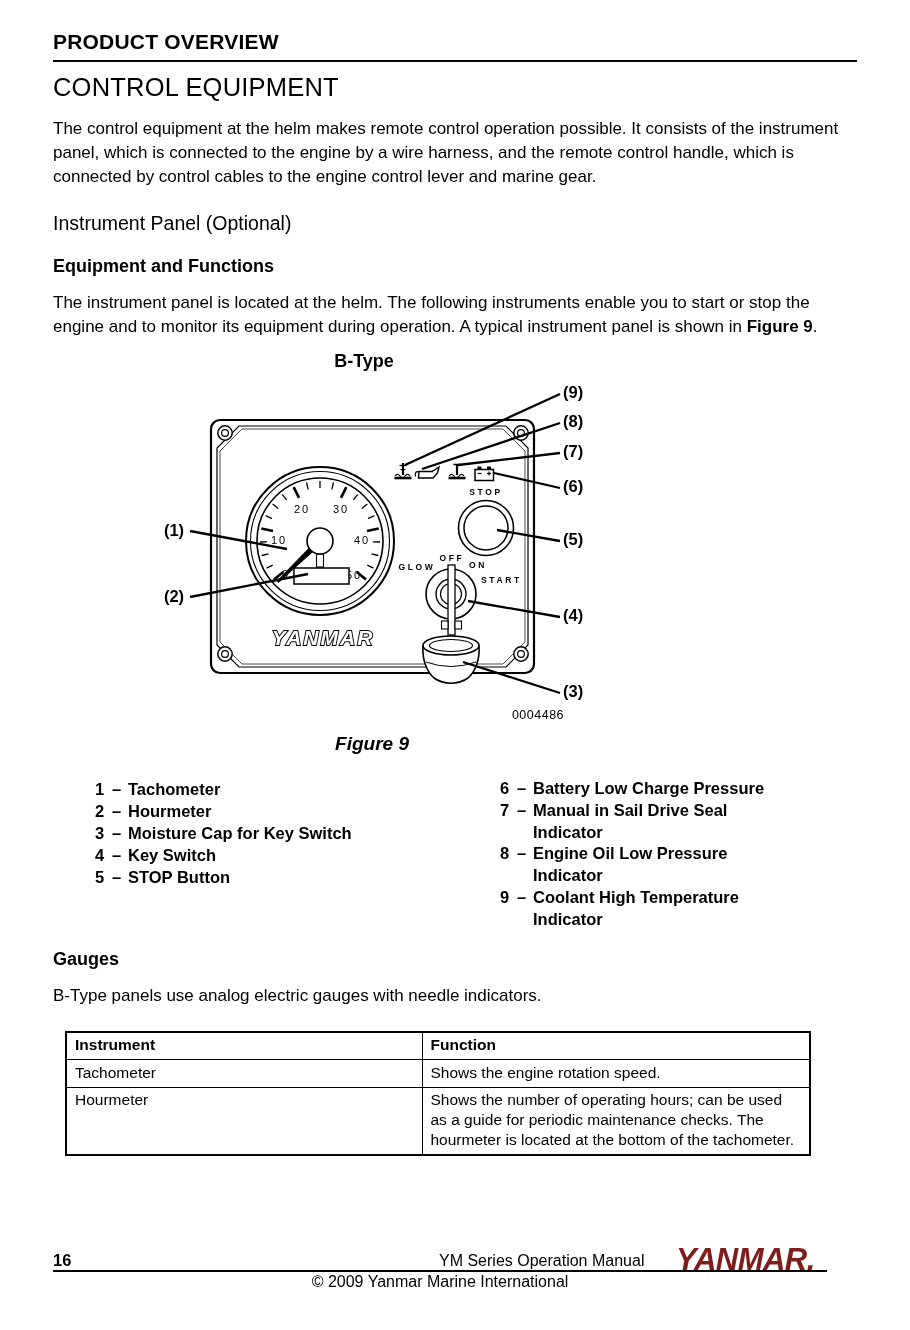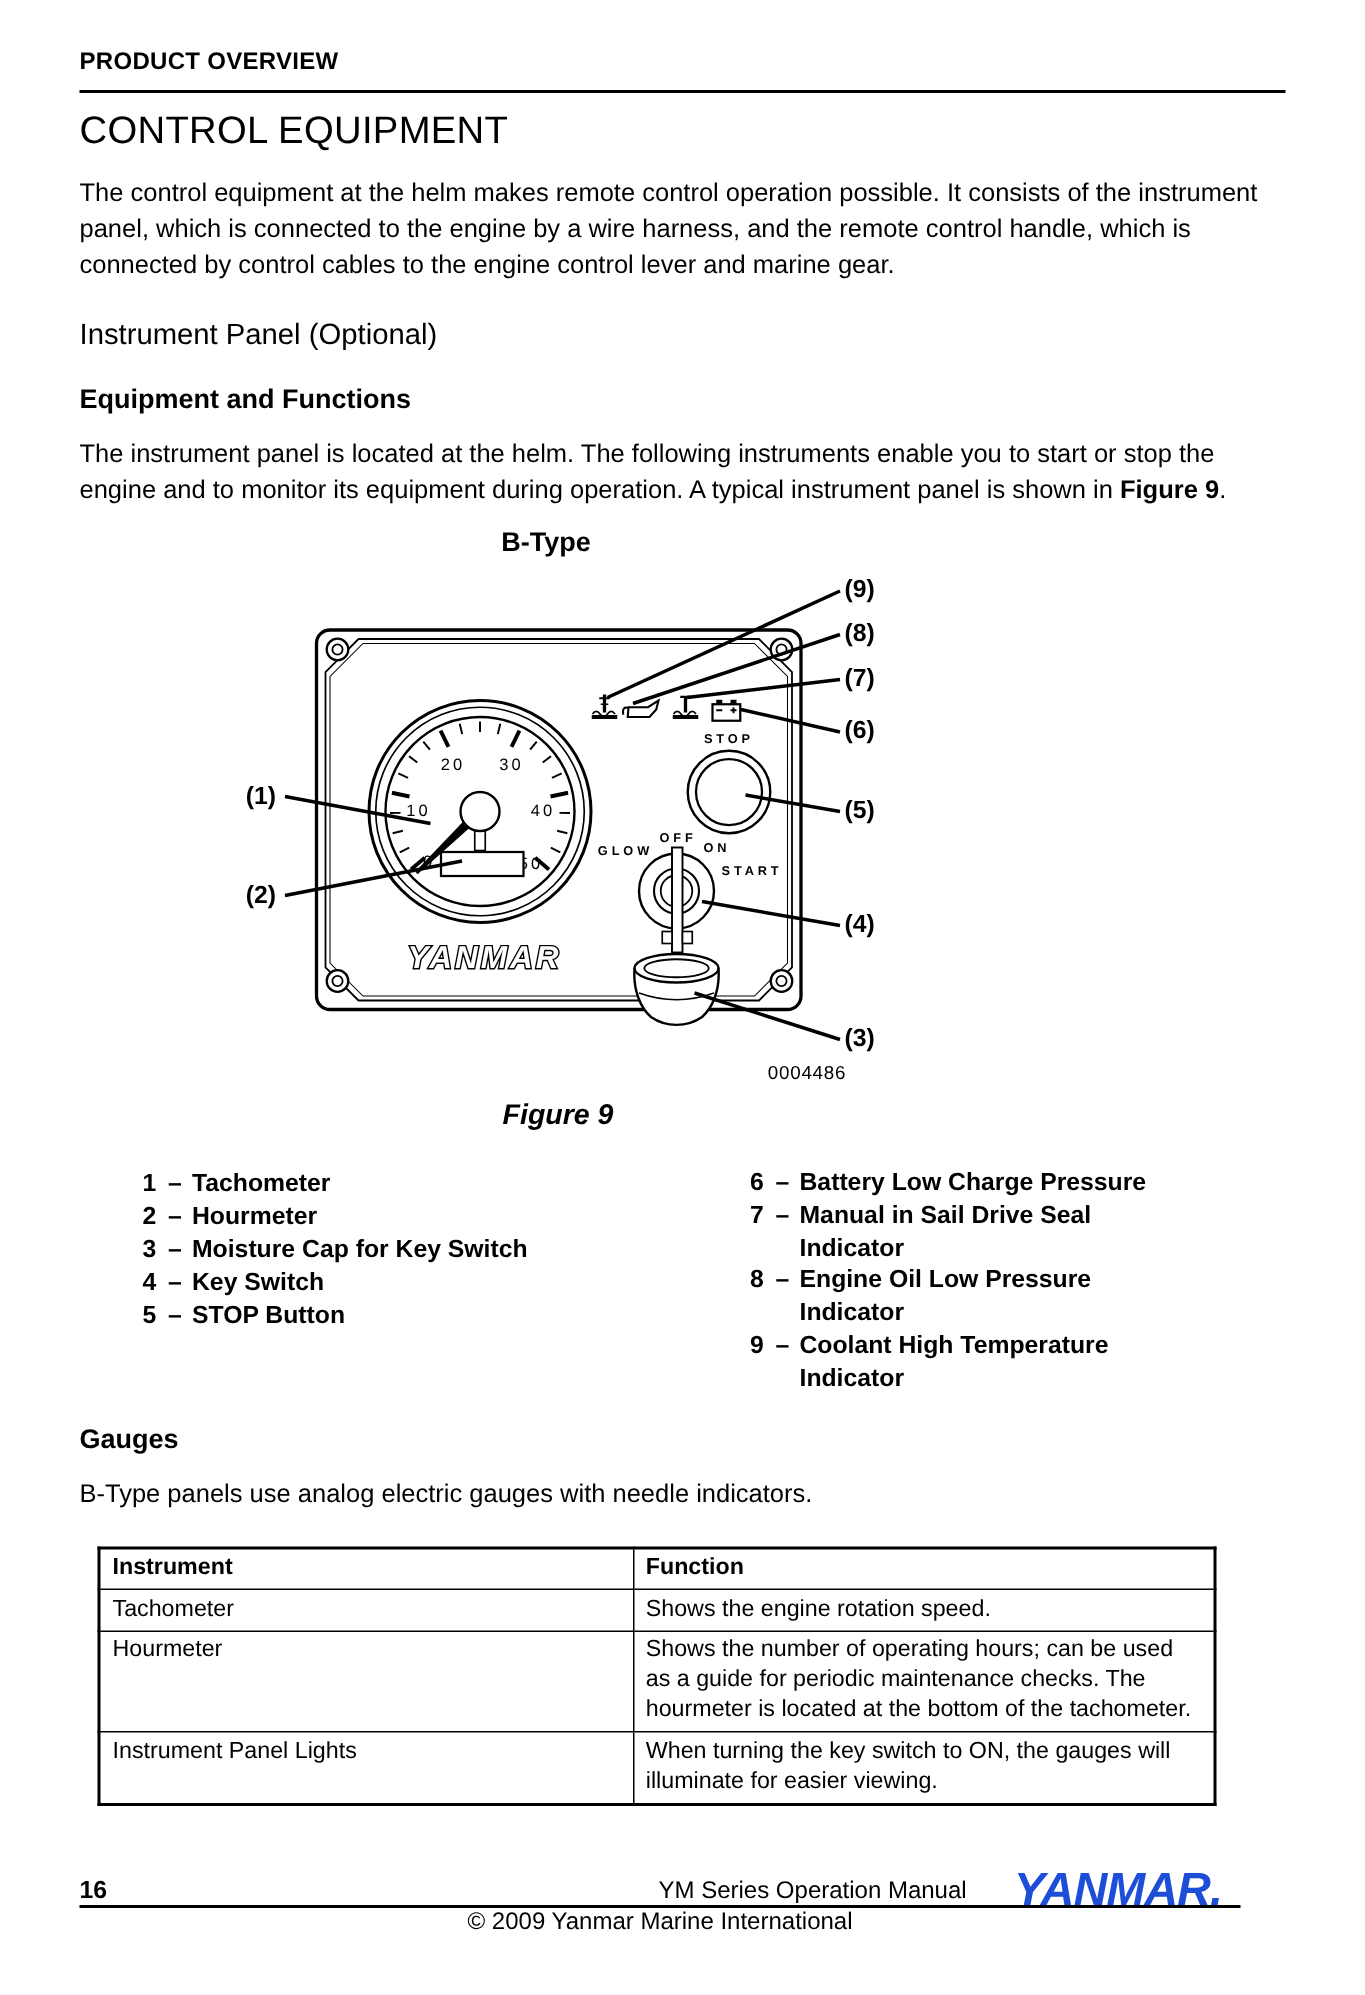--- a/index.html
+++ b/index.html
@@ -3,21 +3,21 @@
 <meta charset="utf-8">
 <style>
   * { margin:0; padding:0; box-sizing:border-box; }
   html,body { background:#fff; }
   body {
     width:910px; height:1330px; position:relative; overflow:hidden;
     font-family:"Liberation Sans", sans-serif; color:#000;
   }
   .content { padding:32px 53px 0 53px; }
 
-  .kicker { font-size:16px; line-height:19px; font-weight:bold; letter-spacing:.2px; }
+  .kicker { font-size:21px; line-height:19px; font-weight:bold; letter-spacing:.2px; }
   .rule1 { margin-top:9px; border-top:2.4px solid #000; }
   h1.title { margin-top:11px; font-size:25.5px; line-height:29px; font-weight:normal; letter-spacing:.2px; }
   p.body { margin-top:15px; font-size:17px; line-height:24.2px; width:808px; }
   h2.sec { margin-top:22px; font-size:19.5px; line-height:22px; font-weight:normal; }
   h3.sub { margin-top:22px; font-size:18px; line-height:20px; font-weight:bold; }
   .b { font-weight:bold; }
 
   .figure-block { margin-top:13px; width:460px; margin-left:103px; text-align:center; }
   .figure-type { font-size:18px; line-height:18px; font-weight:bold; transform:translateX(-22px); }
   .figure-block svg { display:block; margin-top:3px; }
@@ -49,21 +49,21 @@
     font-size:15.5px; line-height:20px; border:2.2px solid #000; }
   .gauge-table th, .gauge-table td { border:1.7px solid #000; text-align:left;
     vertical-align:top; padding:2.5px 9px 4px 8px; font-weight:normal; }
   .gauge-table th { font-weight:bold; }
   .gauge-table .c1 { width:356px;margin-top:22px; }
 
   .page-num { position:absolute; left:53px; top:1251px; font-size:16.5px; font-weight:bold; }
   .manual-title { position:absolute; left:439px; top:1252px; font-size:16px; }
   .footer-rule { position:absolute; left:53px; top:1270px; width:774px; border-top:2.2px solid #000; }
   .brand-logo { position:absolute; left:676px; top:1242px; font-size:31px; font-weight:bold;
-    font-style:italic; letter-spacing:-.5px; color:#1d4ed8; }
+    font-style:italic; letter-spacing:-.5px; color:#7f1d1d; }
   .copyright { position:absolute; left:53px; top:1273px; width:774px; text-align:center; font-size:16px; }
 </style>
 </head>
 <body>
 
 <div class="content">
 
   <div class="kicker">PRODUCT OVERVIEW</div>
   <div class="rule1"></div>
 
@@ -316,24 +316,20 @@
     </thead>
     <tbody>
       <tr>
         <td>Tachometer</td>
         <td>Shows the engine rotation speed.</td>
       </tr>
       <tr>
         <td>Hourmeter</td>
         <td>Shows the number of operating hours; can be used as a guide for periodic maintenance checks. The hourmeter is located at the bottom of the tachometer.</td>
       </tr>
-      <tr>
-        <td>Instrument Panel Lights</td>
-        <td>When turning the key switch to ON, the gauges will illuminate for easier viewing.</td>
-      </tr>
     </tbody>
   </table>
 </div>
 
 <div class="page-num">16</div>
 <div class="manual-title">YM Series Operation Manual</div>
 <div class="brand-logo">YANMAR.</div>
 <div class="footer-rule"></div>
 <div class="copyright">© 2009 Yanmar Marine International</div>
 

